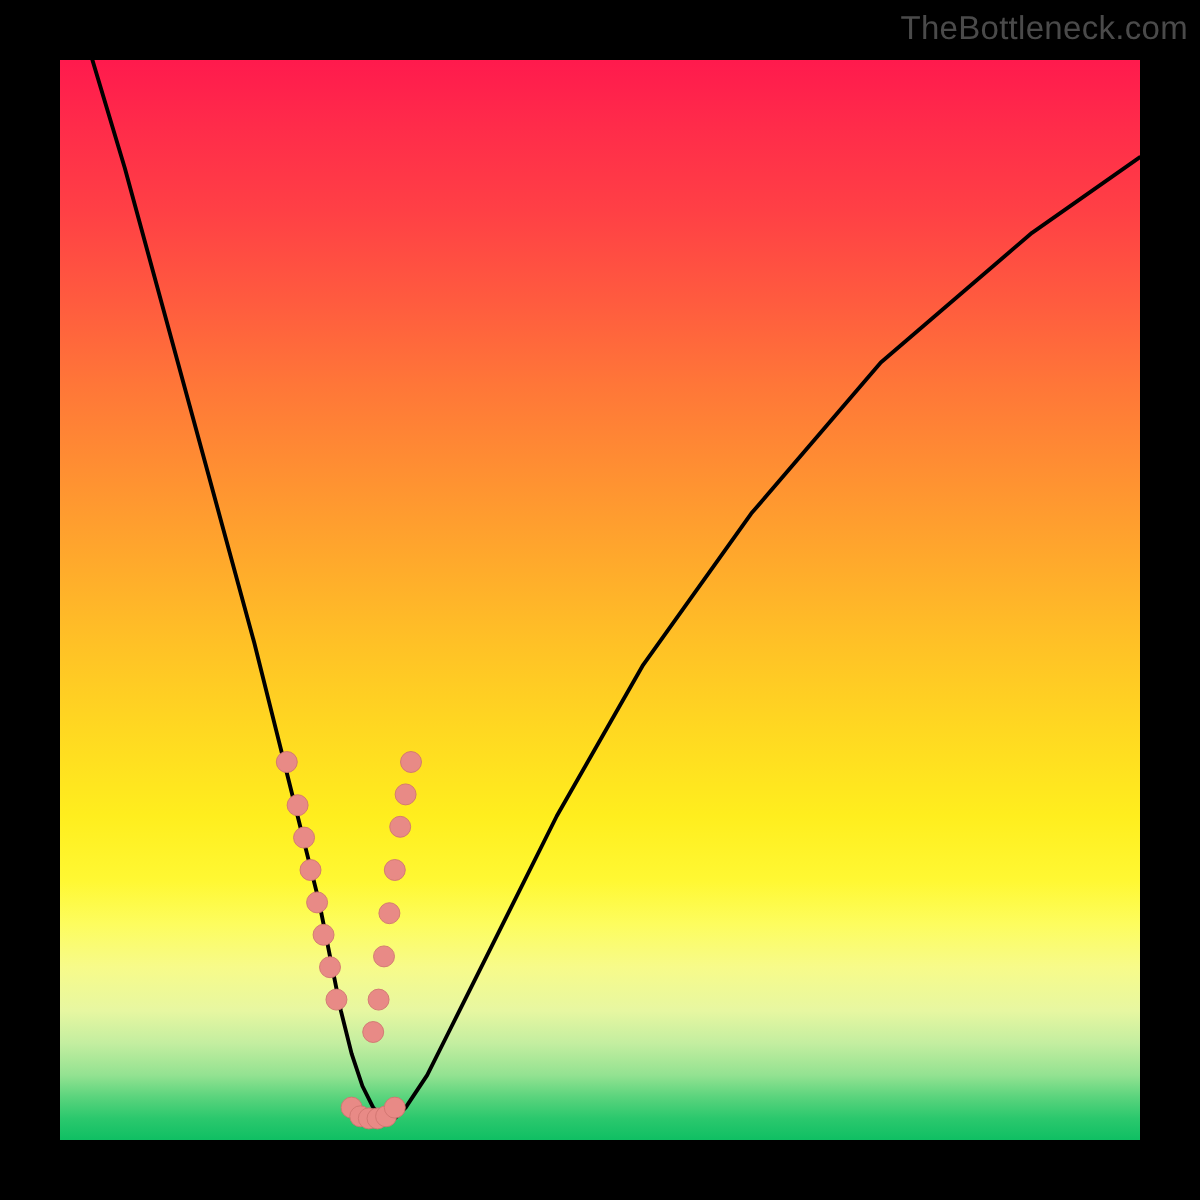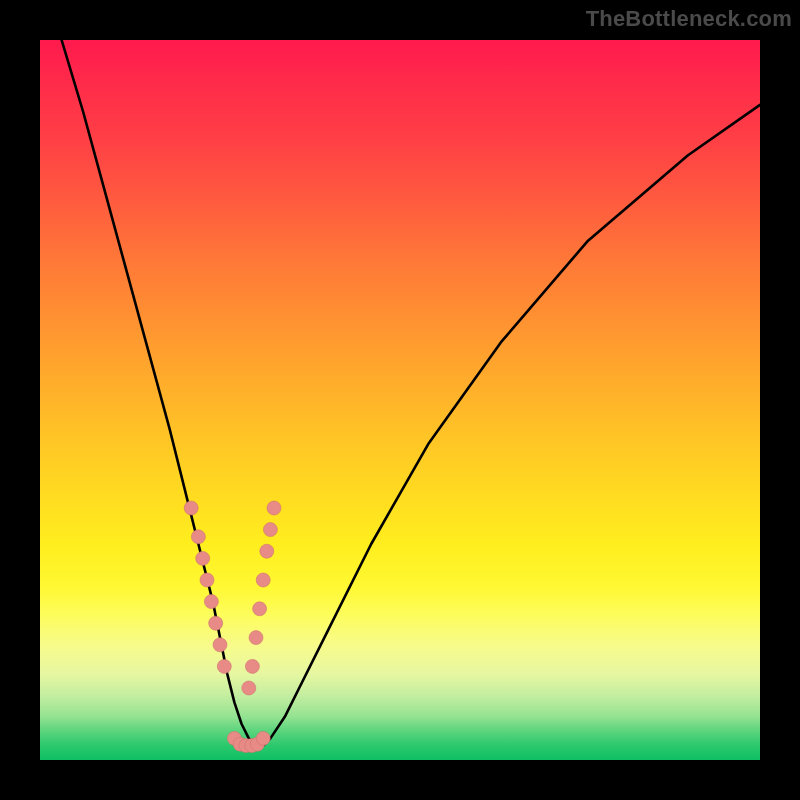--- a/index.html
+++ b/index.html
@@ -62,21 +62,21 @@
     top: 0;
     width: 720px;
     height: 720px;
   }
   .watermark {
     position: absolute;
     top: 6px;
     right: 8px;
     font-size: 22px;
     color: #4a4a4a;
-    font-weight: 700;
+    font-weight: 400;
     letter-spacing: 0.2px;
   }
 </style>
 </head>
 <body>
 
 <div class="frame">
   <div class="plot-area">
     <div class="gradient-bg"></div>
     <svg class="curve-svg" viewBox="0 0 720 720" preserveAspectRatio="none">

